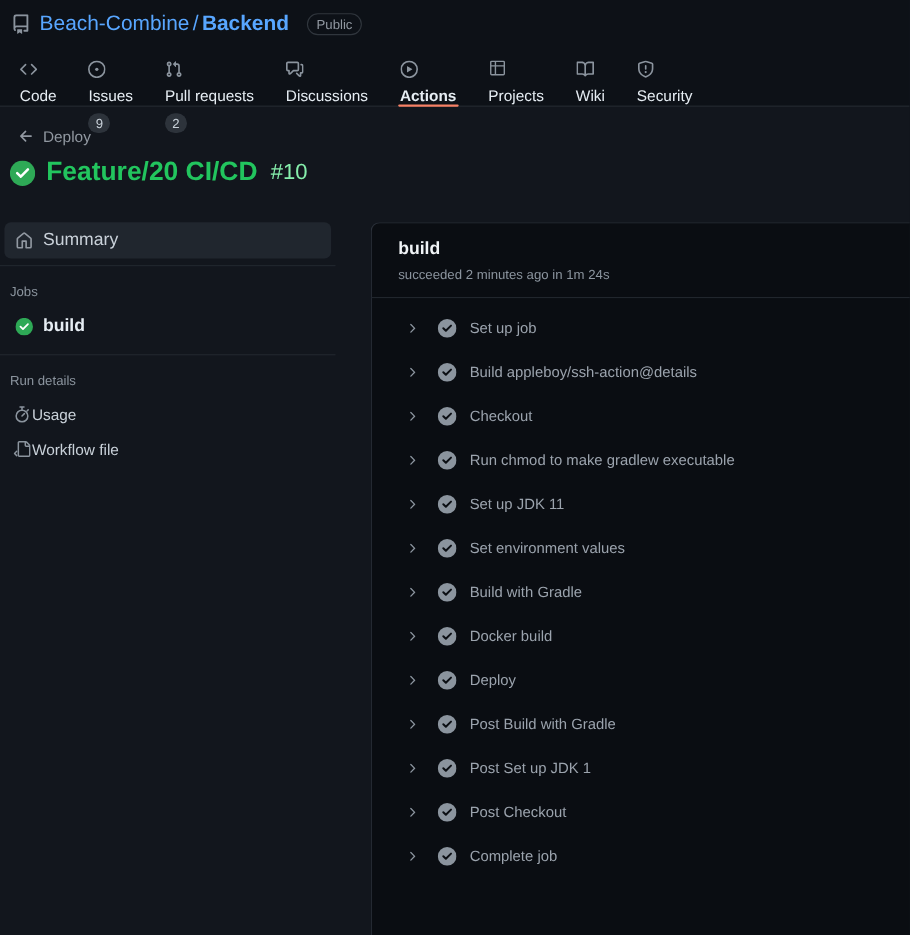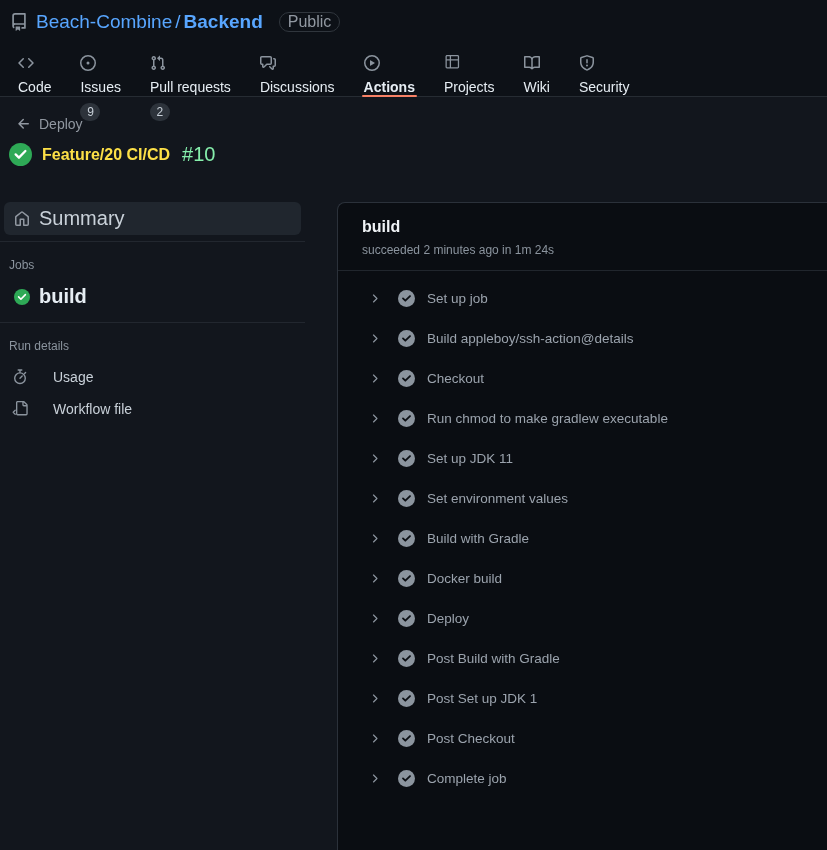--- a/index.html
+++ b/index.html
@@ -14,52 +14,52 @@
 
   
   .header{position:absolute;top:0;left:0;right:0;height:96px;
     background:var(--header-bg,#0d1117);border-bottom:1px solid #262c33;}
   .repo-row{display:flex;align-items:center;padding:9px 16px 0 10px;gap:8px;}
   .repo-icon{color:#8b949e;}
   .repo-title{font-size:19px;line-height:26px;color:var(--link-blue,#58a6ff);white-space:nowrap;}
   .repo-title .owner{font-weight:400;}
   .repo-title .sep{font-weight:300;padding:0 3px;}
   .repo-title .name{font-weight:700;}
-  .visibility-badge{margin-left:8px;font-size:16px;line-height:18px;color:#9198a1;
+  .visibility-badge{margin-left:8px;font-size:12px;line-height:18px;color:#9198a1;
     border:1px solid #30363d;border-radius:999px;padding:0 8px;font-weight:500;}
 
   
   .tabs{position:absolute;left:8px;bottom:0;display:flex;height:41px;white-space:nowrap;}
   .tab{display:flex;align-items:flex-start;gap:8px;padding:0 10px;margin-right:9px;
     position:relative;color:#e6edf3;font-size:14px;cursor:pointer;text-decoration:none;flex-direction:column;}
   .tab .ticon{color:#8b949e;}
   .tab.active .tlabel{font-weight:700;}
   .tab.active::after{content:"";position:absolute;left:8px;right:8px;bottom:-1px;height:2px;
     background:var(--tab-underline,#f78166);border-radius:3px;}
   .counter{background:var(--counter-bg,#2d333b);color:#c9d1d9;font-size:12px;font-weight:500;
     min-width:8px;text-align:center;padding:1px 6px;border-radius:10px;line-height:16px;}
 
   
   .back-row{position:absolute;left:16px;top:116px;display:flex;align-items:center;gap:7px;
     color:#9198a1;font-size:14px;cursor:pointer;}
   .run-title-row{position:absolute;left:9px;top:143px;display:flex;align-items:center;gap:10px;}
   .run-title-row .check{width:23px;height:23px;}
-  .run-title{font-size:16px;font-weight:700;color:#fde047;}
+  .run-title{font-size:24px;font-weight:700;color:#22c55e;}
   .run-number{font-size:20px;font-weight:400;color:#86efac;margin-left:2px;}
 
   
   .sidebar{position:absolute;left:0;top:202px;width:305px;}
   .side-item{display:flex;align-items:center;gap:9px;height:33px;margin:0 4px;
-    padding:0 10px;border-radius:6px;font-size:20px;color:#c9d1d9;cursor:pointer;}
+    padding:0 10px;border-radius:6px;font-size:16px;color:#c9d1d9;cursor:pointer;}
   .side-item.selected{background:var(--item-bg,#20262e);}
   .side-item .check{width:16px;height:16px;}
   .side-item.job-item{font-weight:700;color:#e6edf3;}
   .side-sep{height:1px;background:#22272f;margin:6px 0 0 0;}
   .side-heading{font-size:12px;color:#8b949e;padding:16px 10px 8px 9px;}
-  .side-link{display:flex;align-items:center;gap:25px;height:32px;padding:0 12px;
+  .side-link{display:flex;align-items:center;gap:1px;height:32px;padding:0 12px;
     font-size:14px;color:#c9d1d9;cursor:pointer;}
   .side-link .licon{color:#8b949e;}
   .side-item .licon{color:#9198a1;}
 
   
   .panel{position:absolute;left:337px;top:202px;right:-6px;bottom:-8px;
     background:var(--panel-bg,#0a0d12);border:1px solid #2b313a;border-right:none;border-bottom:none;
     border-top-left-radius:8px;}
   .panel-header{padding:15px 24px 13px 24px;border-bottom:1px solid #21262d;}
   .panel-title{font-size:16px;font-weight:700;color:#f0f3f6;}

